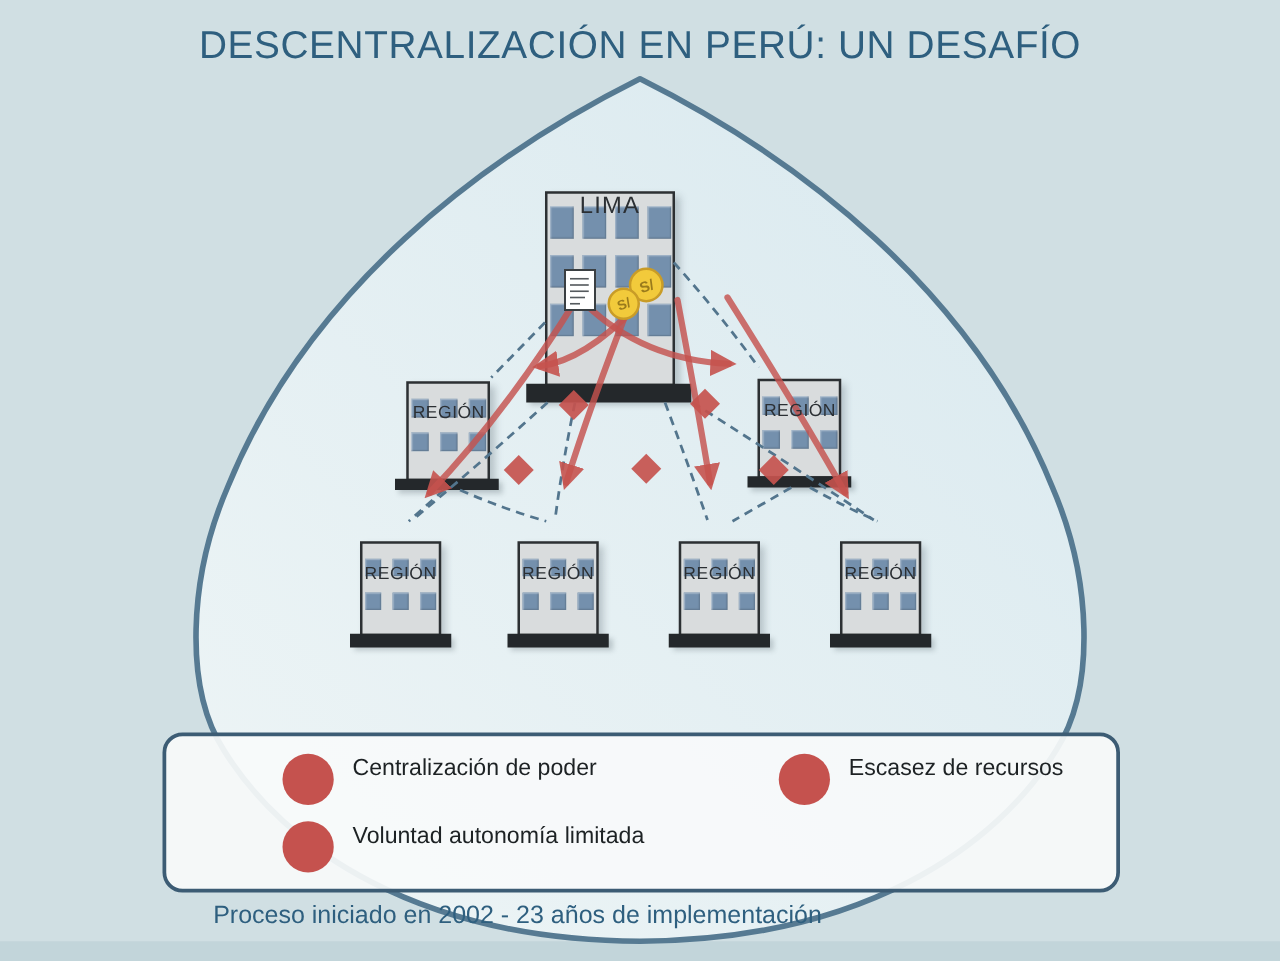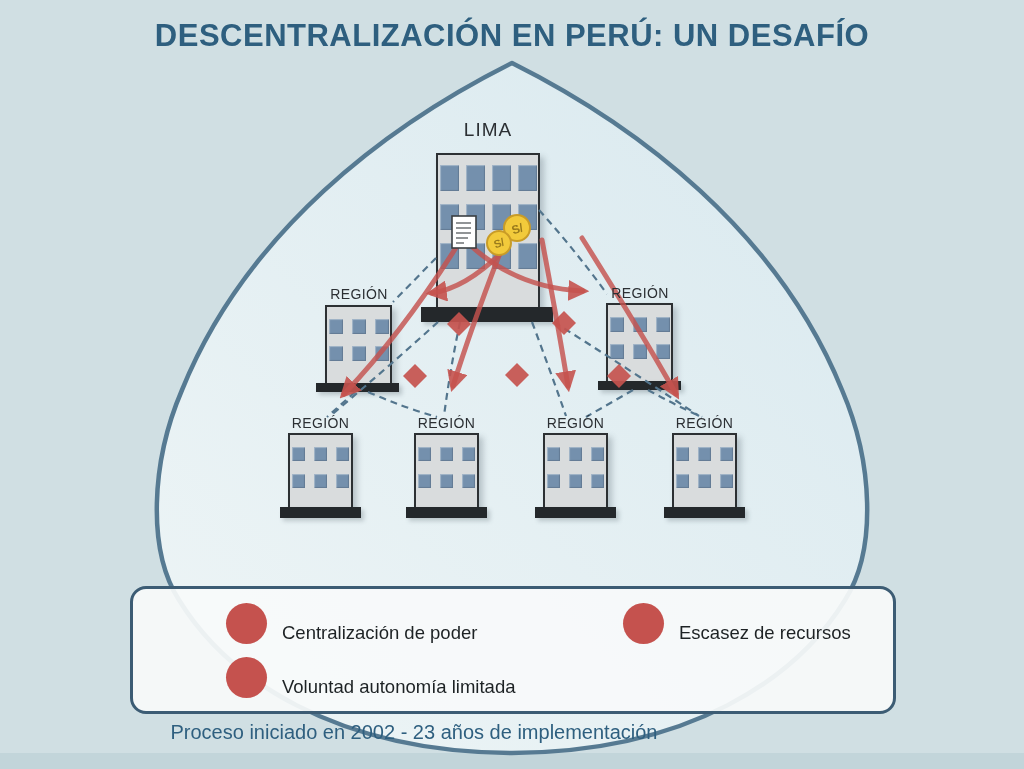--- a/index.html
+++ b/index.html
@@ -21,21 +21,21 @@
     background:var(--background);
     font-family:"Liberation Sans", sans-serif;
   }
   .stage{position:absolute;left:0;top:0;width:1024px;height:769px;}
   svg.layer{position:absolute;left:0;top:0;pointer-events:none;}
   #drop-layer{z-index:1;}
   #overlay-layer{z-index:3;}
 
   .page-title{
     position:absolute;left:0;top:18px;width:1024px;text-align:center;
-    font-size:31px;font-weight:bold;letter-spacing:.5px;color:var(--title-color);
+    font-size:31px;font-weight:normal;letter-spacing:.5px;color:var(--title-color);
     z-index:6;
   }
 
   
   .bld{
     position:absolute;box-sizing:border-box;z-index:2;
     background:var(--building-gray);
     border:2px solid #2c3033;
     box-shadow:4px 4px 6px rgba(60,75,85,.28);
   }
@@ -53,33 +53,33 @@
 
   .bld.bot{width:65px;height:76px;}
   .bld.bot .winGrid{margin-top:12px;grid-template-columns:repeat(3,13px);grid-auto-rows:14px;gap:13px 9px;}
   #bot-1{left:288px;top:433px;}
   #bot-2{left:414px;top:433px;}
   #bot-3{left:543px;top:433px;}
   #bot-4{left:672px;top:433px;}
 
   .nodeLabel{
     position:absolute;z-index:4;text-align:center;color:#2b2f33;
-    font-size:14px;letter-spacing:.4px;
+    font-size:14px;letter-spacing:.4px;margin-top:35px;
   }
   .nodeLabel.big{font-size:19px;letter-spacing:1px;}
 
   
   .legend{
     position:absolute;left:130px;top:586px;width:766px;height:128px;z-index:5;
     box-sizing:border-box;background:rgba(248,250,250,.93);
     border:3px solid #3c5c74;border-radius:16px;
     display:grid;grid-template-columns:397px 1fr;align-content:center;
     row-gap:13px;padding-left:93px;
   }
-  .lItem{display:flex;align-items:flex-end;gap:15px;font-size:18.5px;color:#1d2224;}
+  .lItem{display:flex;align-items:flex-start;gap:15px;font-size:18.5px;color:#1d2224;}
   .dot{width:41px;height:41px;border-radius:50%;background:var(--accent-red);flex:none;}
 
   .caption{
     position:absolute;left:0;top:721px;width:828px;text-align:center;z-index:6;
     font-size:20px;color:var(--title-color);
   }
   .bottom-strip{
     position:absolute;left:0;bottom:0;width:1024px;height:16px;z-index:0;
     background:var(--bottom-strip);
   }

